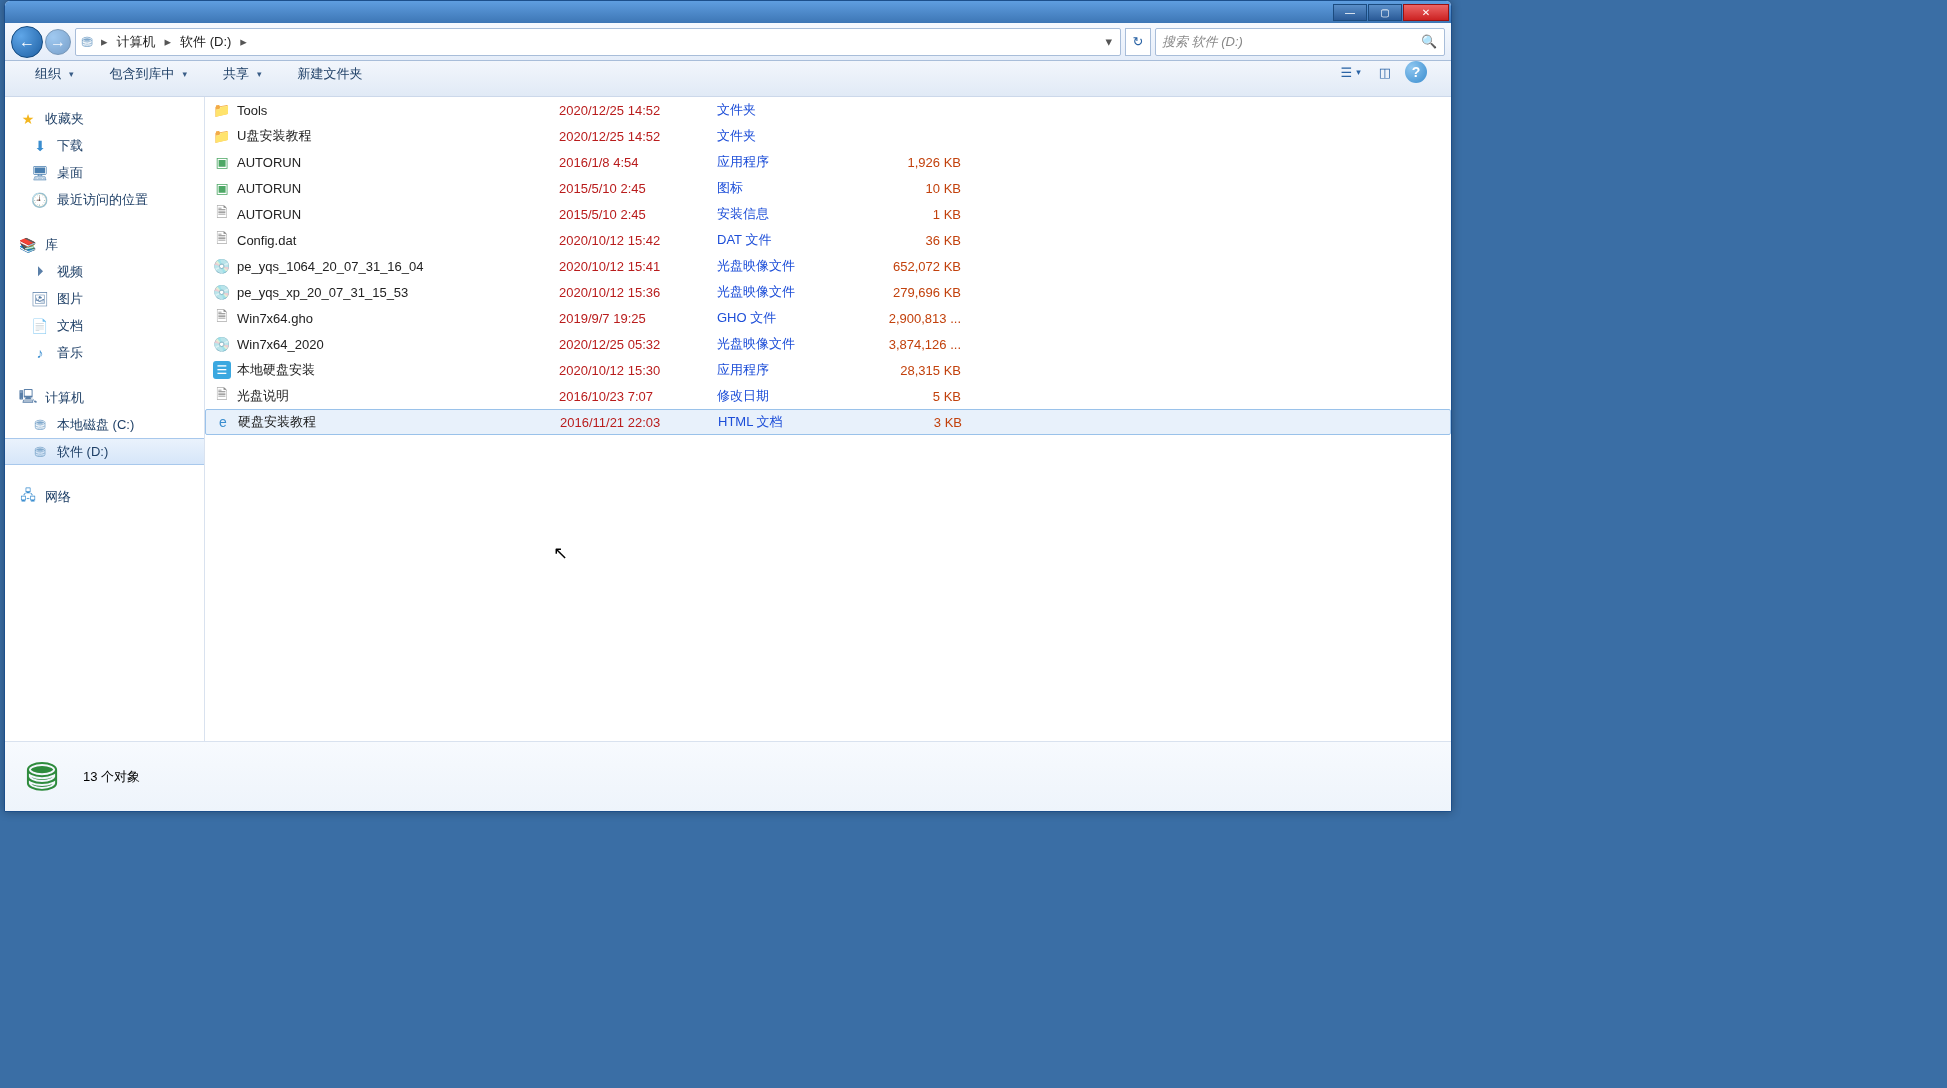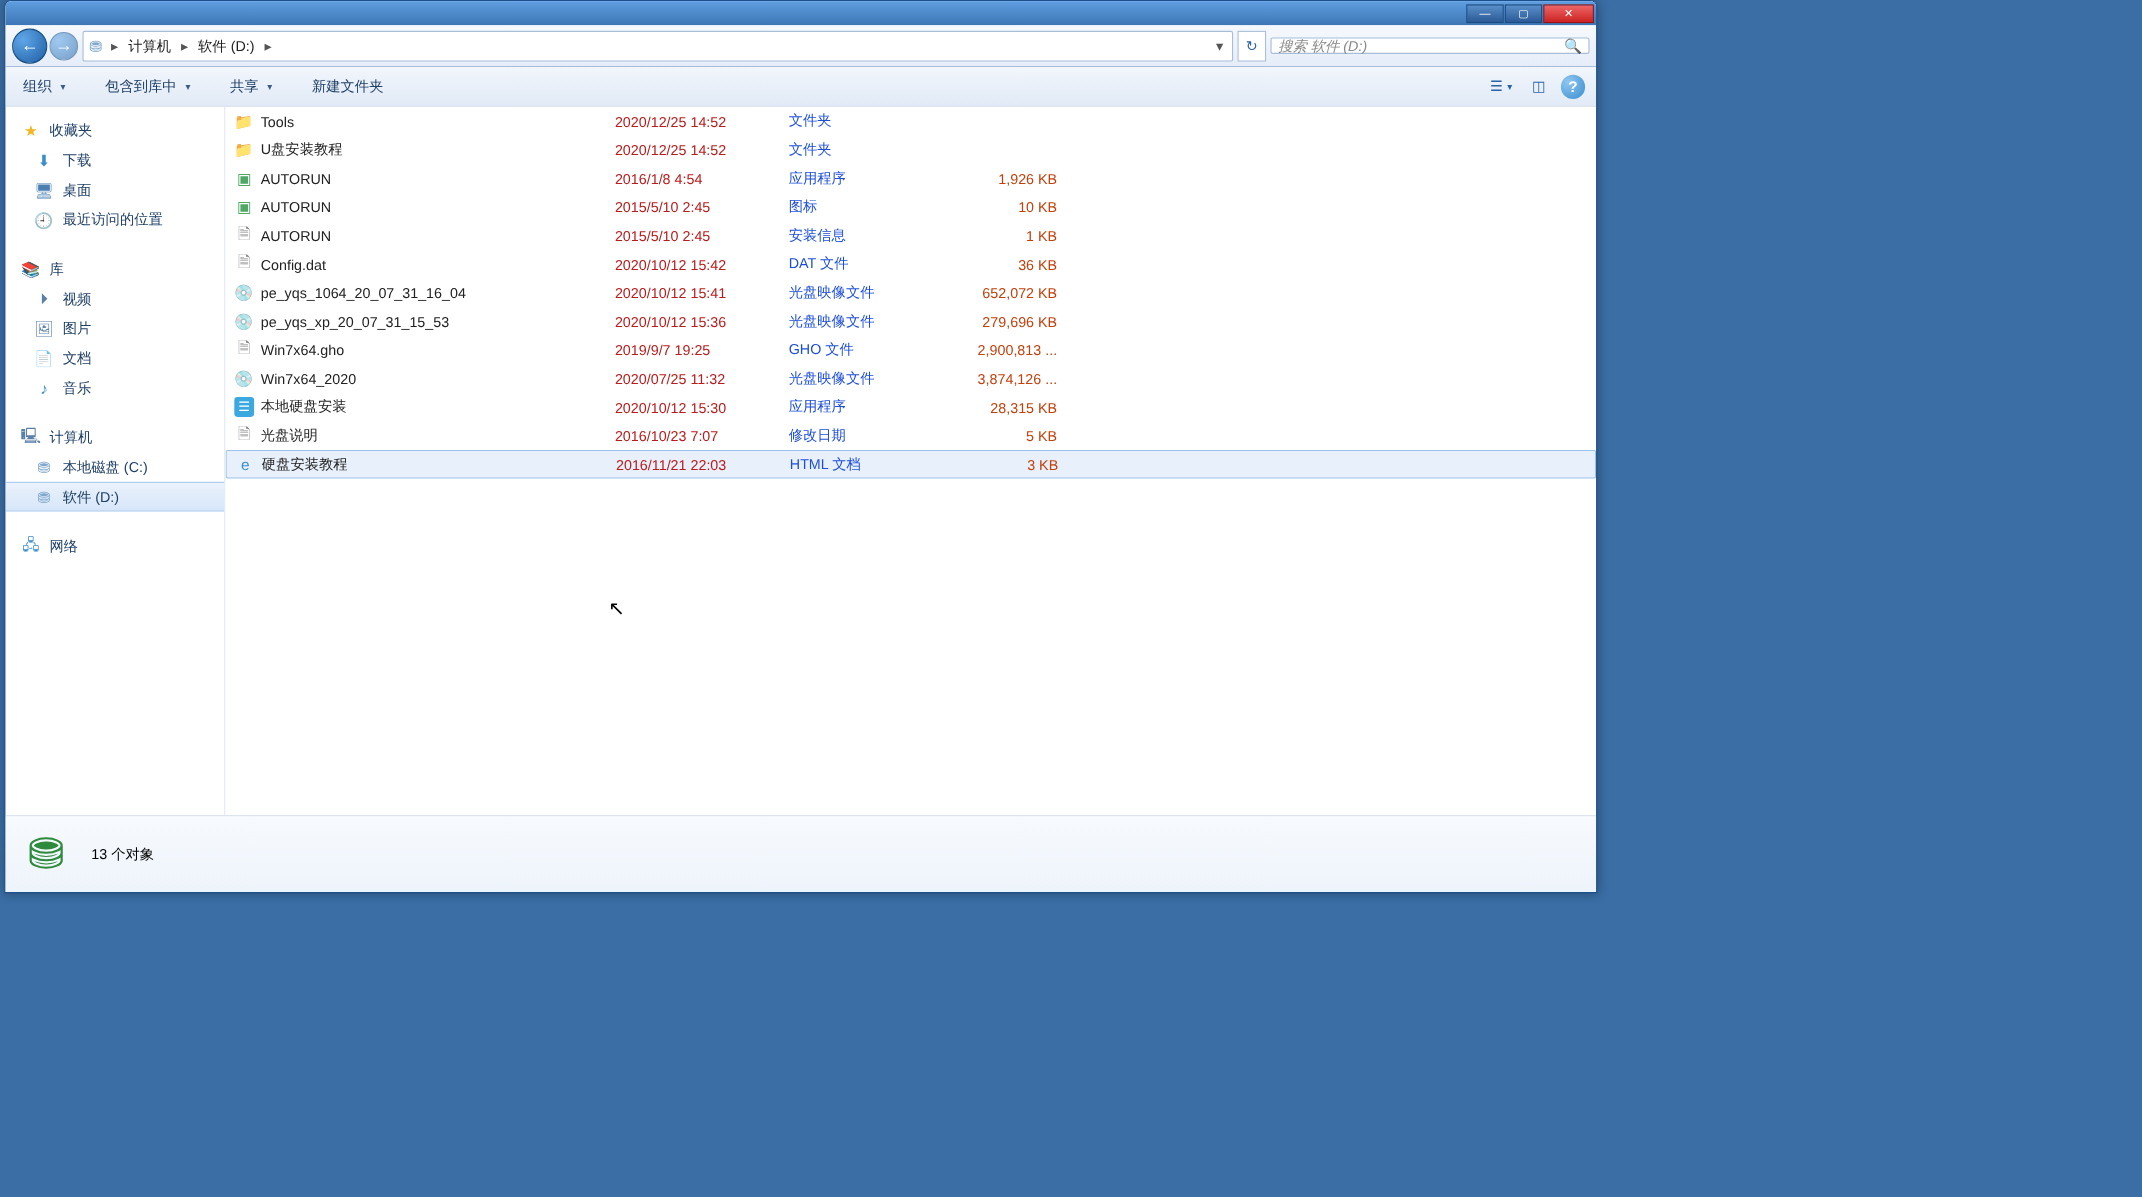--- a/index.html
+++ b/index.html
@@ -96,38 +96,38 @@
   height: 28px;
   border: 1px solid #a8bdd9;
   background: #fff;
   display: flex;
   align-items: center;
   justify-content: center;
   color: #2a63a5;
 }
 .search-box {
   width: 290px;
-  height: 15px;
+  height: 28px;
   border: 1px solid #a8bdd9;
   background: #fff;
   display: flex;
   align-items: center;
   padding: 0 6px;
   color: #888;
   font-style: italic;
   border-radius: 2px;
 }
 .search-box .mag { margin-left: auto; color: #2a63a5; font-style: normal; }
 .toolbar {
   height: 36px;
   background: linear-gradient(#f2f6fc, #e1eaf6);
   border-bottom: 1px solid #ccd8ea;
   display: flex;
-  align-items: center;
-  padding: 0 10px;
+  align-items: flex-start;
+  padding: 0 24px;
   gap: 24px;
 }
 .tool-btn {
   color: #1e3f66;
   display: flex;
   align-items: center;
   gap: 4px;
   padding: 4px 6px;
 }
 .tool-drop::after { content: "▾"; font-size: 9px; margin-left: 4px; color: #395d87; }
@@ -483,21 +483,21 @@
             </div>
     <div class="fdate">2019/9/7 19:25</div>
     <div class="ftype">GHO 文件</div>
     <div class="fsize">2,900,813 ...</div>
           </div>
           <div class="file-row">
     <div class="fname">
               <span class="icon16 iso-ic">💿</span>
               <span>Win7x64_2020</span>
             </div>
-    <div class="fdate">2020/07/25 11:32</div>
+    <div class="fdate">2020/12/25 05:32</div>
     <div class="ftype">光盘映像文件</div>
     <div class="fsize">3,874,126 ...</div>
           </div>
           <div class="file-row">
     <div class="fname">
               <span class="app-ic">☰</span>
               <span>本地硬盘安装</span>
             </div>
     <div class="fdate">2020/10/12 15:30</div>
     <div class="ftype">应用程序</div>

